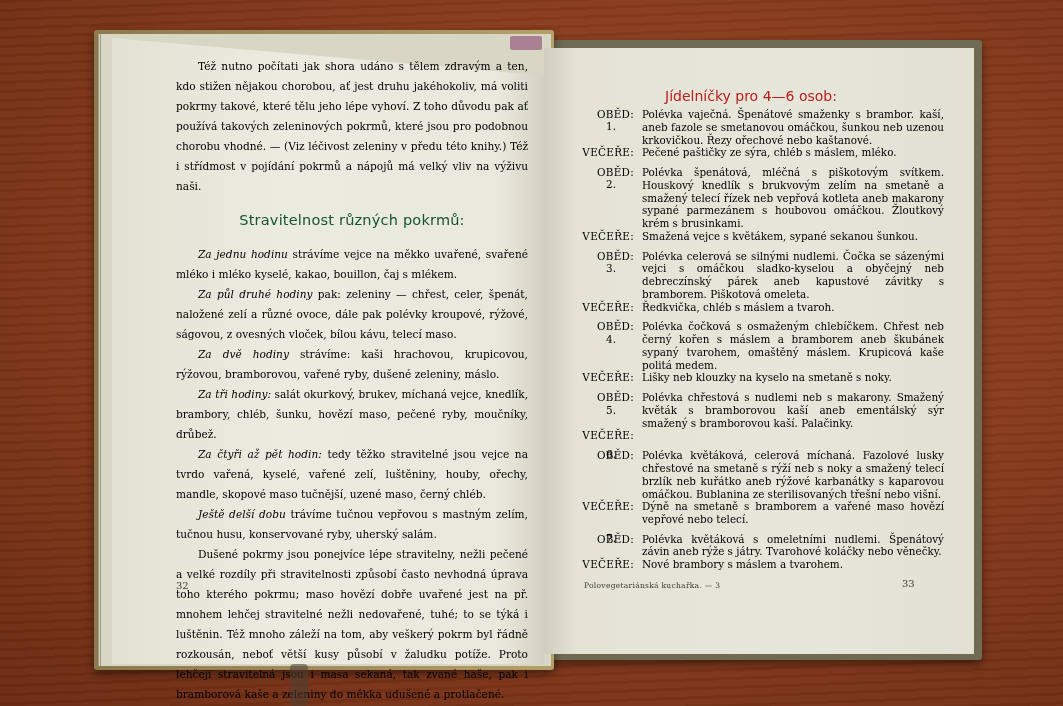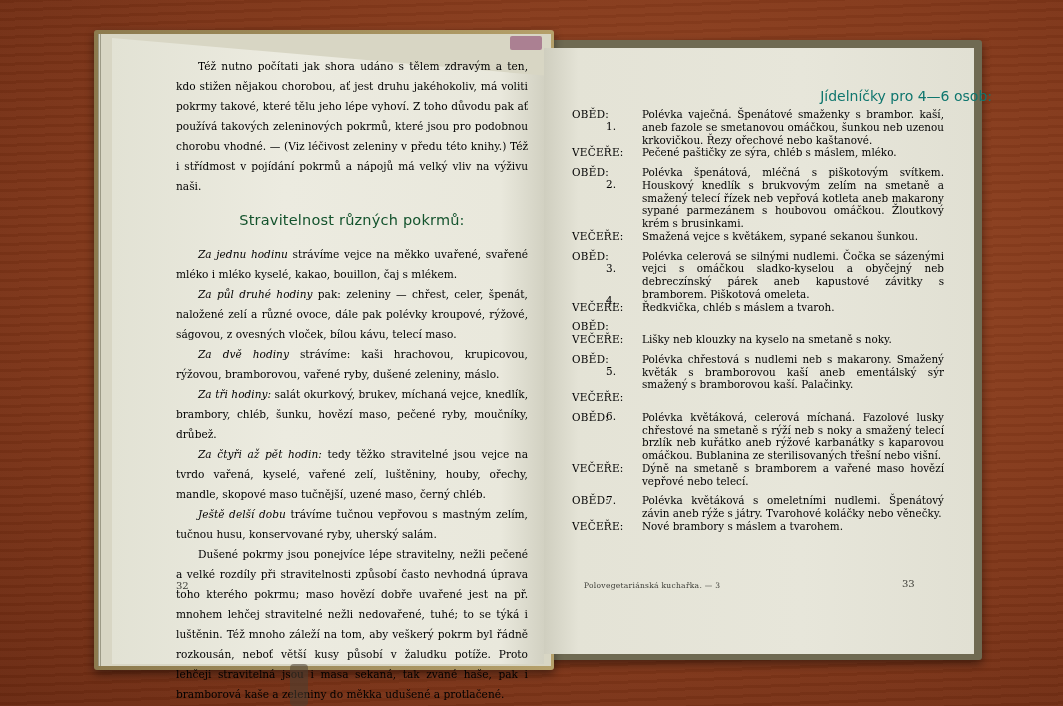--- a/index.html
+++ b/index.html
@@ -31,25 +31,25 @@
   .hdg{font-family:"DejaVu Sans","Liberation Sans",sans-serif;font-size:14.5px;text-align:center;
        margin:14px 0 14px 0;color:#14532d;letter-spacing:.2px;}
   em{font-style:italic;}
   .rule{width:44px;height:1px;background:#555;margin:10px auto 0;}
   .pnum{position:absolute;font-size:10px;color:#3a3a34;}
   .footer-sig{position:absolute;font-size:7.5px;letter-spacing:.3px;color:#3a3a34;}
 
   .menu{position:absolute;left:572px;top:108px;width:372px;font-size:10.4px;line-height:12.8px;}
   .menu-block{margin-bottom:7px;}
   .row{display:flex;}
-  .lbl{width:62px;flex:none;padding-right:8px;letter-spacing:.3px;}
+  .lbl{width:62px;flex:none;text-align:right;padding-right:8px;letter-spacing:.3px;}
   .num{width:62px;flex:none;text-align:right;padding-right:18px;box-sizing:border-box;}
   .txt{flex:1;text-align:justify;}
-  .menu-title{position:absolute;left:592px;top:88px;width:400px;text-align:right;
-    font-family:"DejaVu Sans","Liberation Sans",sans-serif;font-size:14px;color:#0f766e;}
+  .menu-title{position:absolute;left:551px;top:88px;width:400px;text-align:center;
+    font-family:"DejaVu Sans","Liberation Sans",sans-serif;font-size:14px;color:#b91c1c;}
 </style>
 </head>
 <body>
 
 <div class="wood-grain"></div>
 <div class="cover-right"></div>
 <div class="cover-left"></div>
 <div class="page-stack-left"></div>
 <div class="ribbon"></div>
 
@@ -114,20 +114,21 @@
       </div>
     <div class="row">
         <div class="lbl">VEČEŘE:</div>
         <div class="txt">Ředkvička, chléb s máslem a tvaroh.</div>
       </div>
   </div>
 
   <div class="menu-block">
     <div class="row">
         <div class="lbl">OBĚD:</div>
+        <div class="txt">Polévka čočková s osmaženým chlebíčkem. Chřest neb černý kořen s máslem a bramborem aneb škubánek sypaný tvarohem, omaštěný máslem. Krupicová kaše politá medem.</div>
       </div>
     <div class="row" style="margin-top:-39px;margin-bottom:26px;">
         <div class="num">4.</div>
       </div>
     <div class="row">
         <div class="lbl">VEČEŘE:</div>
         <div class="txt">Lišky neb klouzky na kyselo na smetaně s noky.</div>
       </div>
   </div>
 

